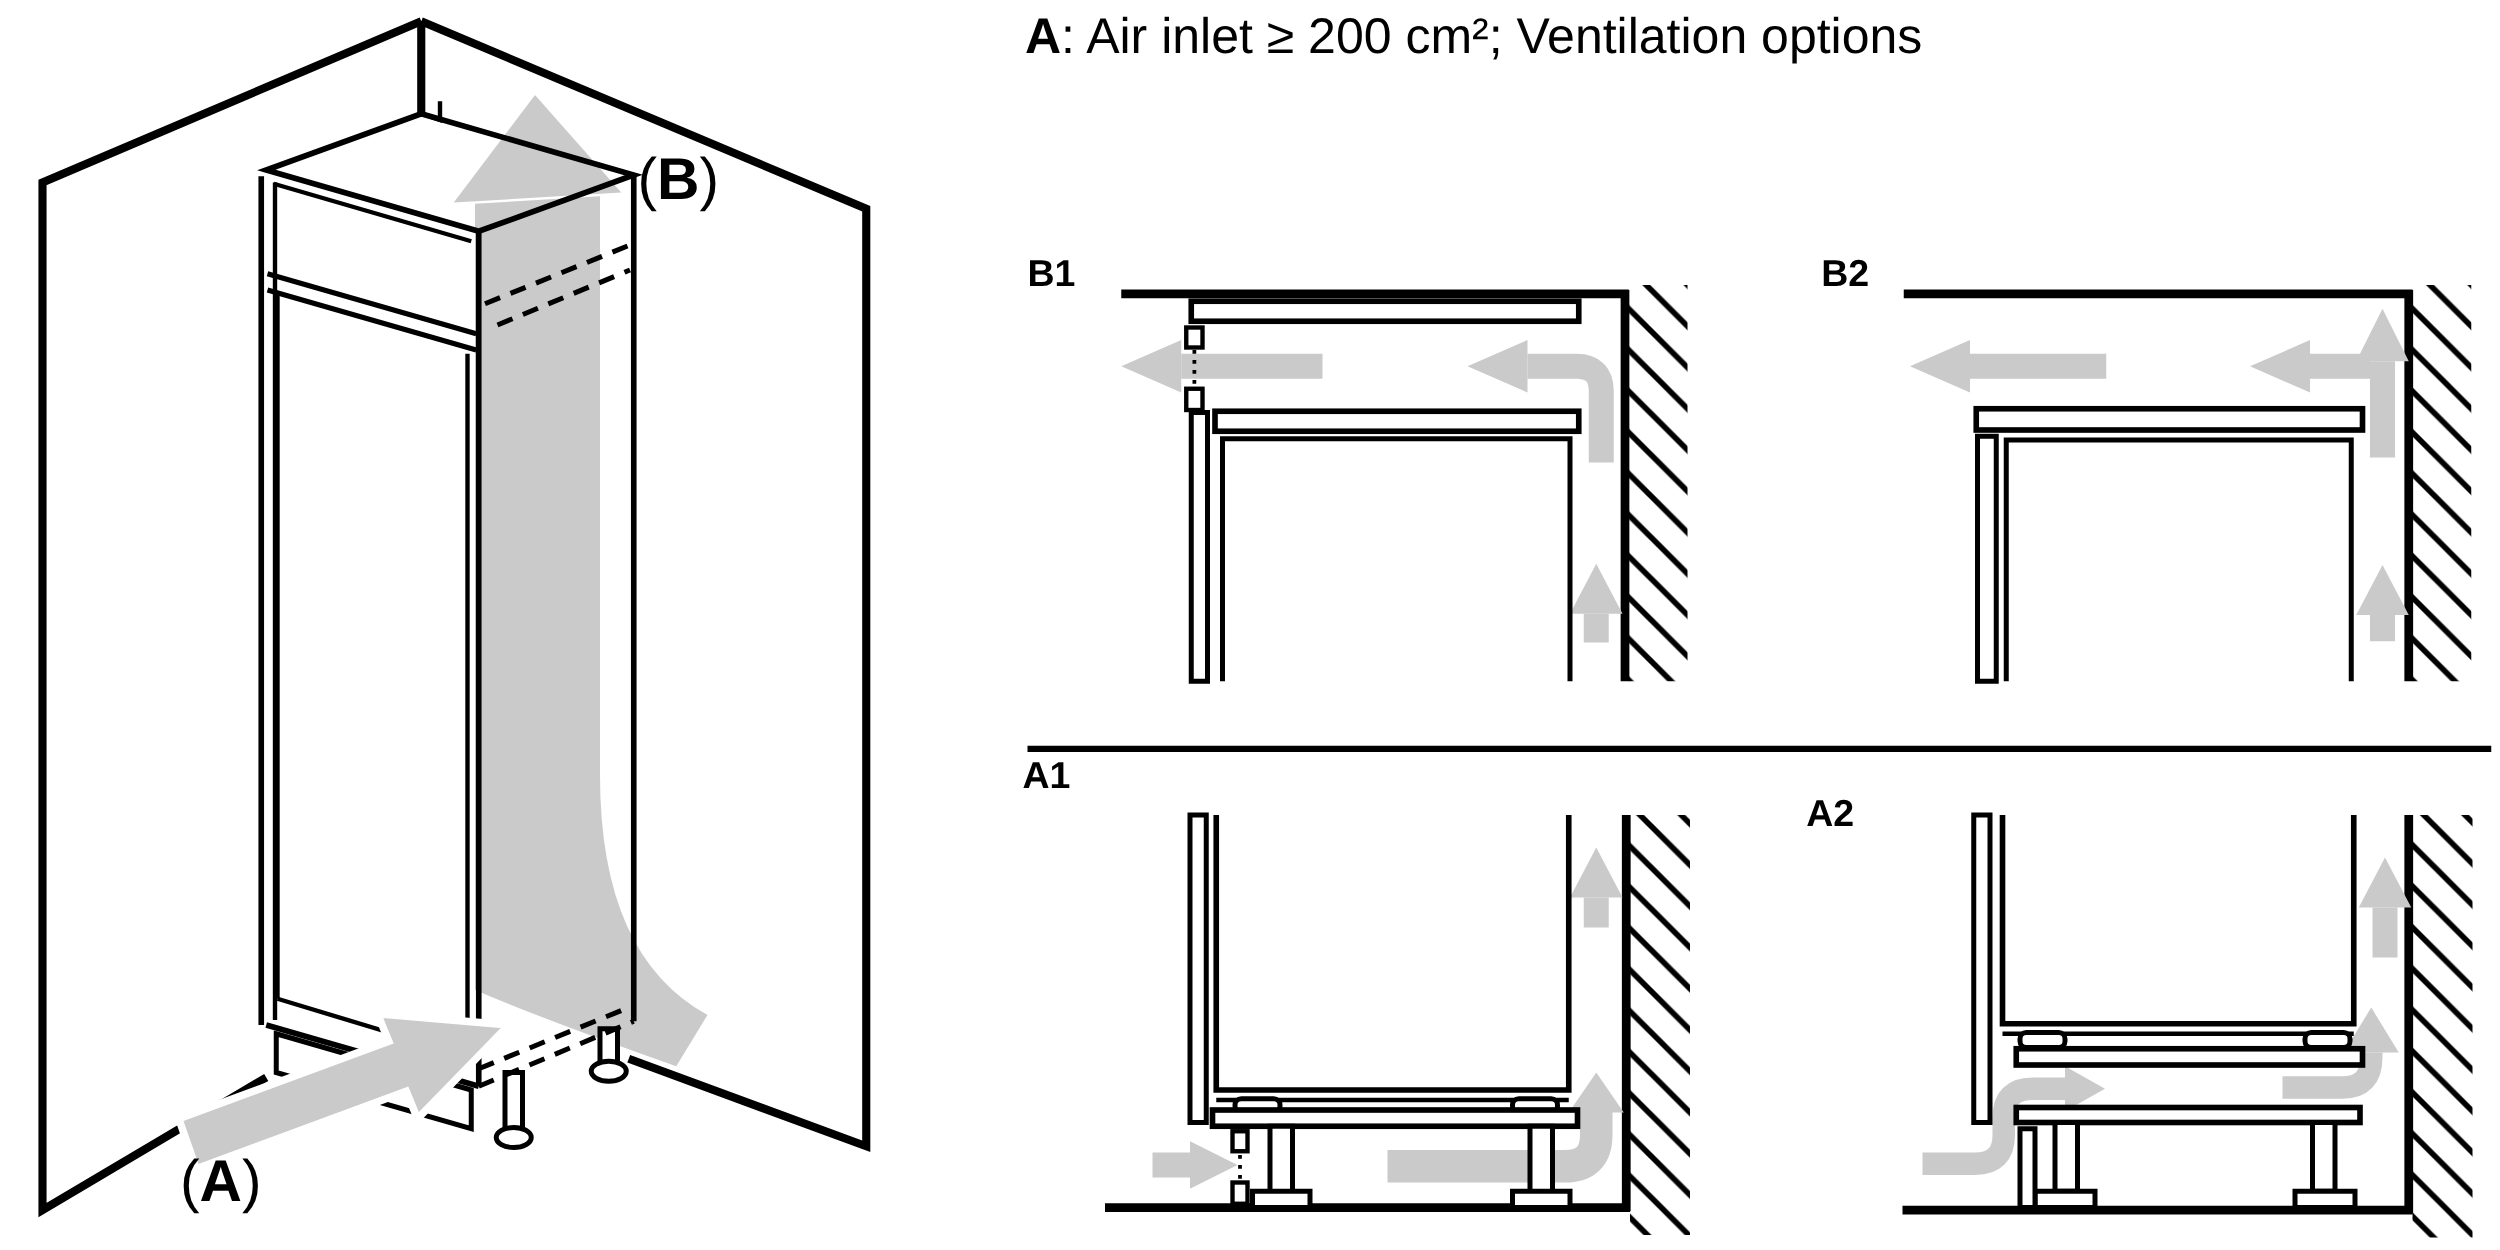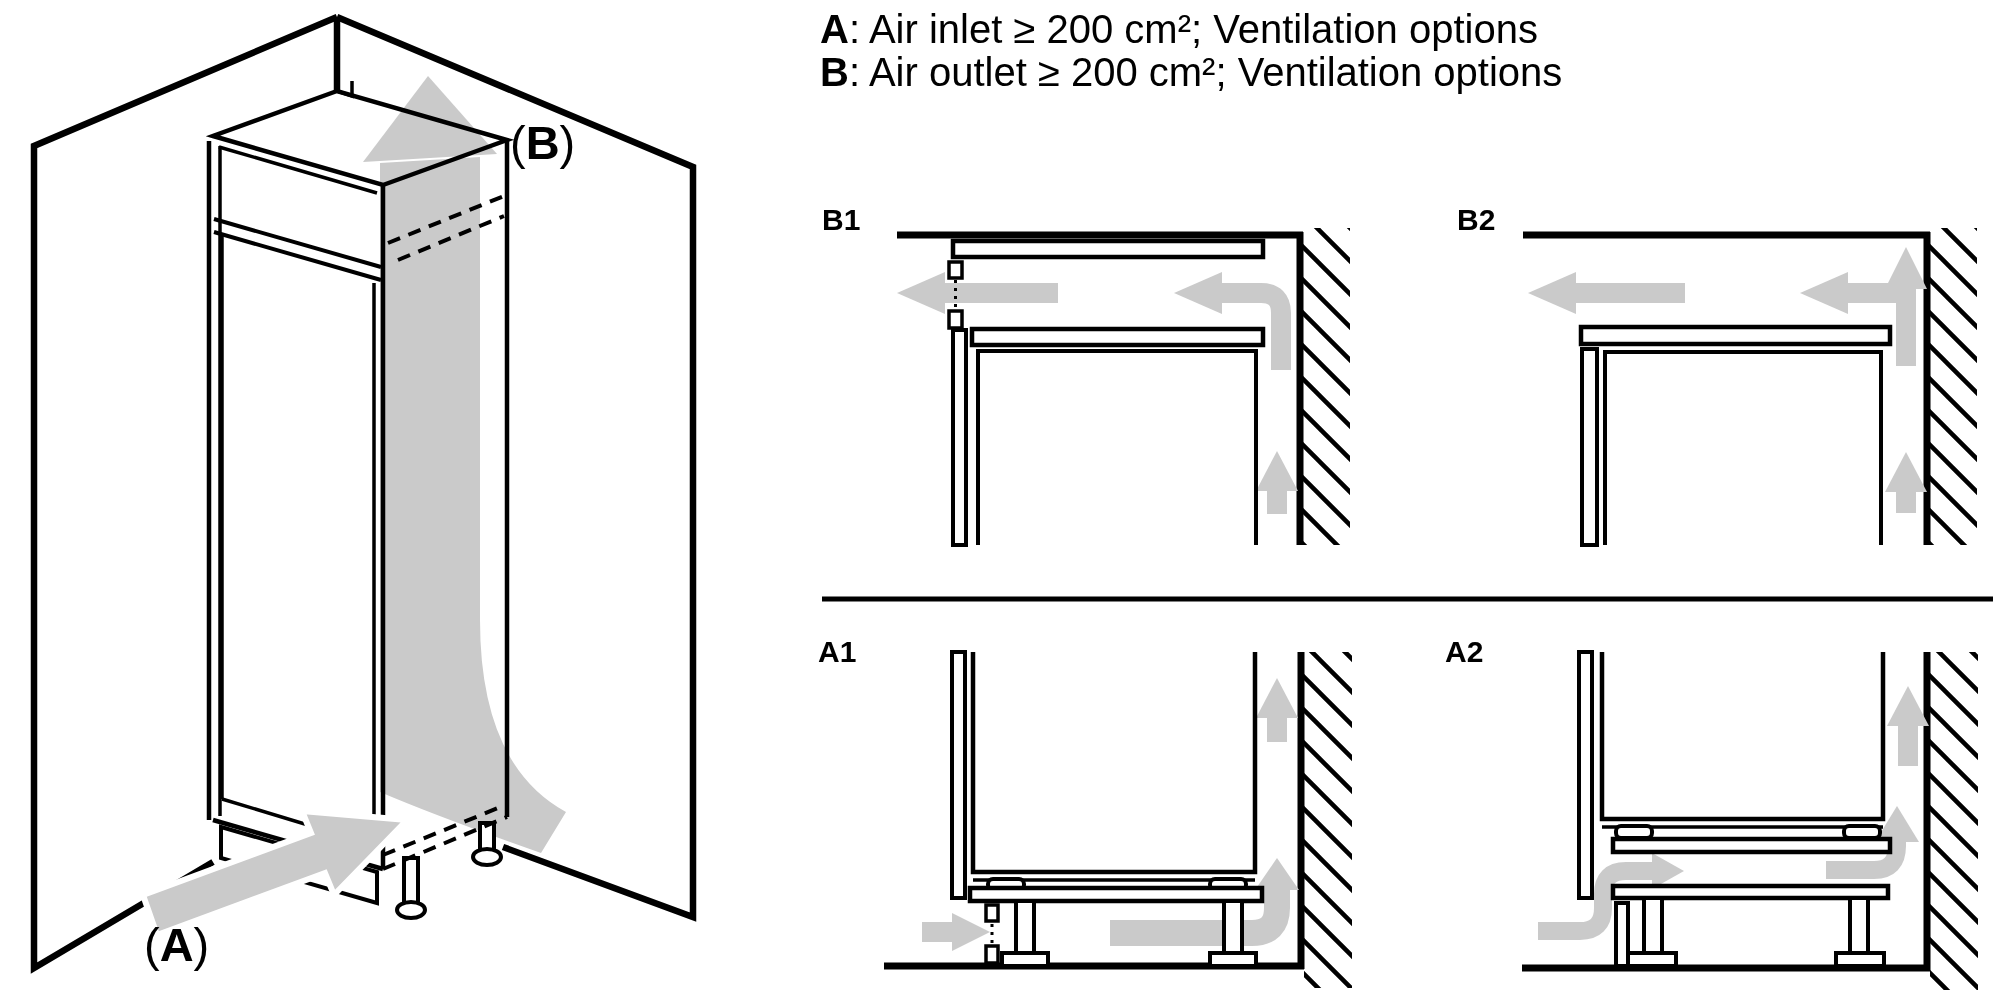--- a/index.html
+++ b/index.html
@@ -8,21 +8,21 @@
   #figure-svg{position:absolute;left:0;top:0;}
   .txt{position:absolute;white-space:nowrap;line-height:1.05;}
   .legend{left:820px;top:8px;font-size:40px;font-weight:400;}
   .legend .row{height:43px;}
   .lg-key{font-weight:700;}
   .panel-label{font-size:30px;font-weight:700;}
   .iso-label{font-size:47px;font-weight:400;}
   .iso-label .ltr{font-weight:700;}
   #label-b1{left:822px;top:204px;}
   #label-b2{left:1445px;top:204px;margin-left:12px;}
-  #label-a1{left:818px;top:636px;}
+  #label-a1{left:818px;top:605px;}
   #label-a2{left:1445px;top:636px;}
   #label-iso-b{left:510px;top:118px;}
   #label-iso-a{left:144px;top:920px;}
 </style>
 </head>
 <body>
 
 <div id="stage">
 
   <svg id="figure-svg" width="2000" height="1000" viewBox="0 0 2000 1000">
@@ -174,21 +174,20 @@
         <rect x="1850" y="898" width="18" height="55" stroke-width="4"></rect>
         <rect x="1628" y="953" width="48" height="13" stroke-width="4"></rect>
         <rect x="1836" y="953" width="48" height="13" stroke-width="4"></rect>
         <rect x="1616" y="903" width="12" height="63" stroke-width="4"></rect>
       </g>
     </g>
   </svg>
 
   <div class="txt legend">
     <div class="row"><span class="lg-key">A</span><span>: Air inlet ≥ 200 cm²; Ventilation options</span></div>
-    <div class="row"><span class="lg-key">B</span><span>: Air outlet ≥ 200 cm²; Ventilation options</span></div>
   </div>
 
   <div id="label-iso-b" class="txt iso-label"><span>(</span><span class="ltr">B</span><span>)</span></div>
   <div id="label-iso-a" class="txt iso-label"><span>(</span><span class="ltr">A</span><span>)</span></div>
 
   <div id="label-b1" class="txt panel-label">B1</div>
   <div id="label-b2" class="txt panel-label">B2</div>
   <div id="label-a1" class="txt panel-label">A1</div>
   <div id="label-a2" class="txt panel-label">A2</div>
 

